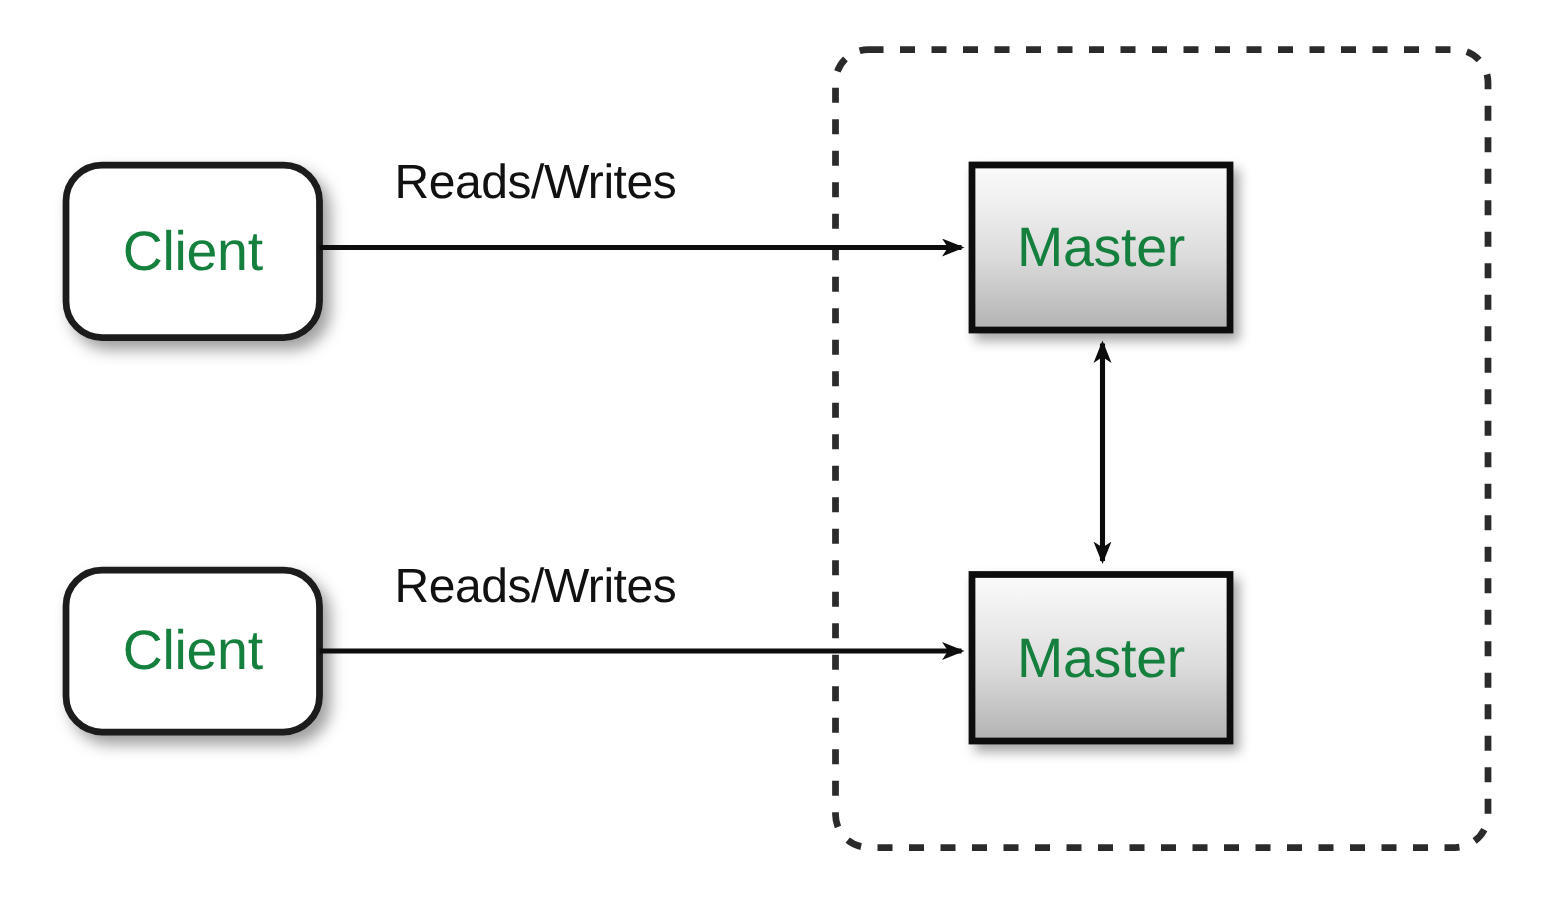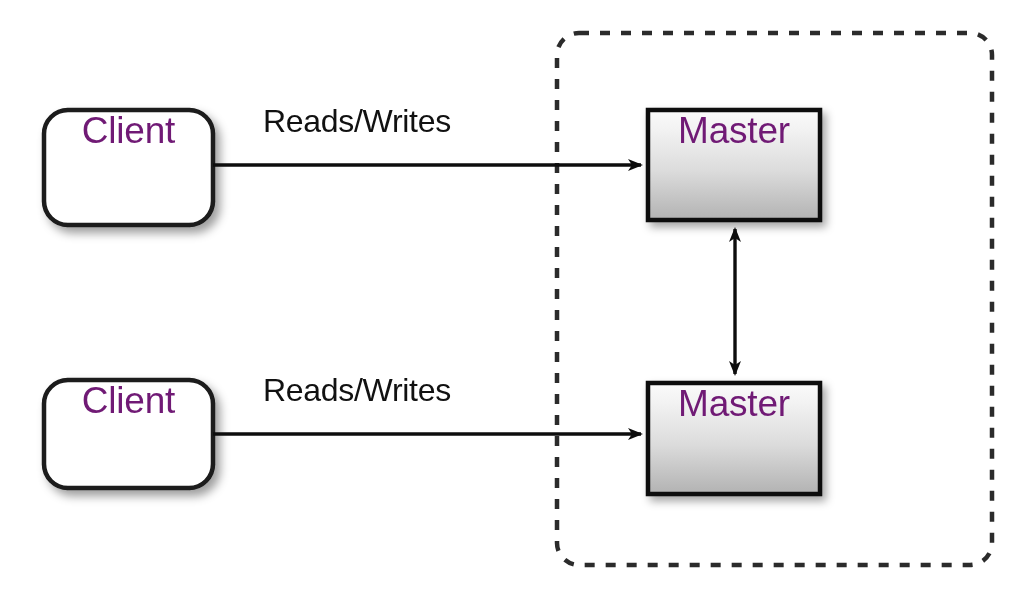--- a/index.html
+++ b/index.html
@@ -20,23 +20,23 @@
   svg.layer {
     position: absolute;
     left: 0;
     top: 0;
     width: 1028px;
     height: 610px;
   }
   .node-label {
     position: absolute;
     display: flex;
-    align-items: flex-start;
+    align-items: center;
     justify-content: center;
-    color: #701a75;
+    color: #15803d;
     font-size: 37px;
     letter-spacing: -0.2px;
     white-space: nowrap;
     pointer-events: none;
   }
   .edge-label {
     position: absolute;
     color: #111111;
     font-size: 32px;
     letter-spacing: -0.3px;

